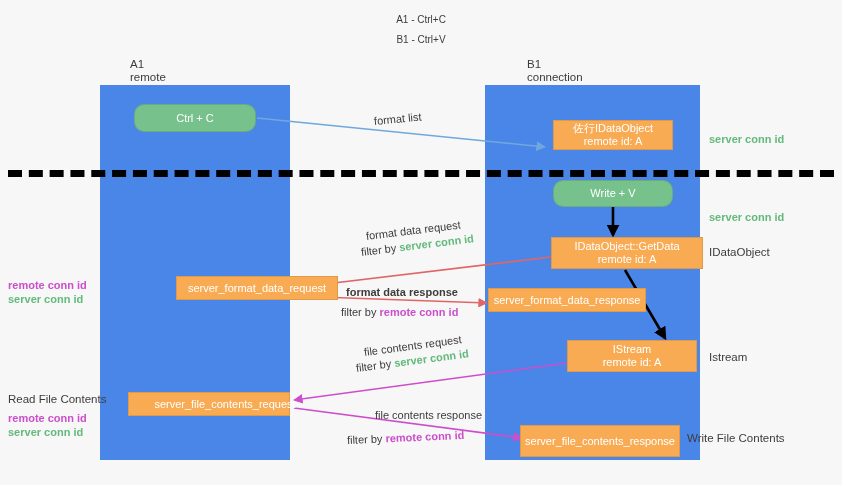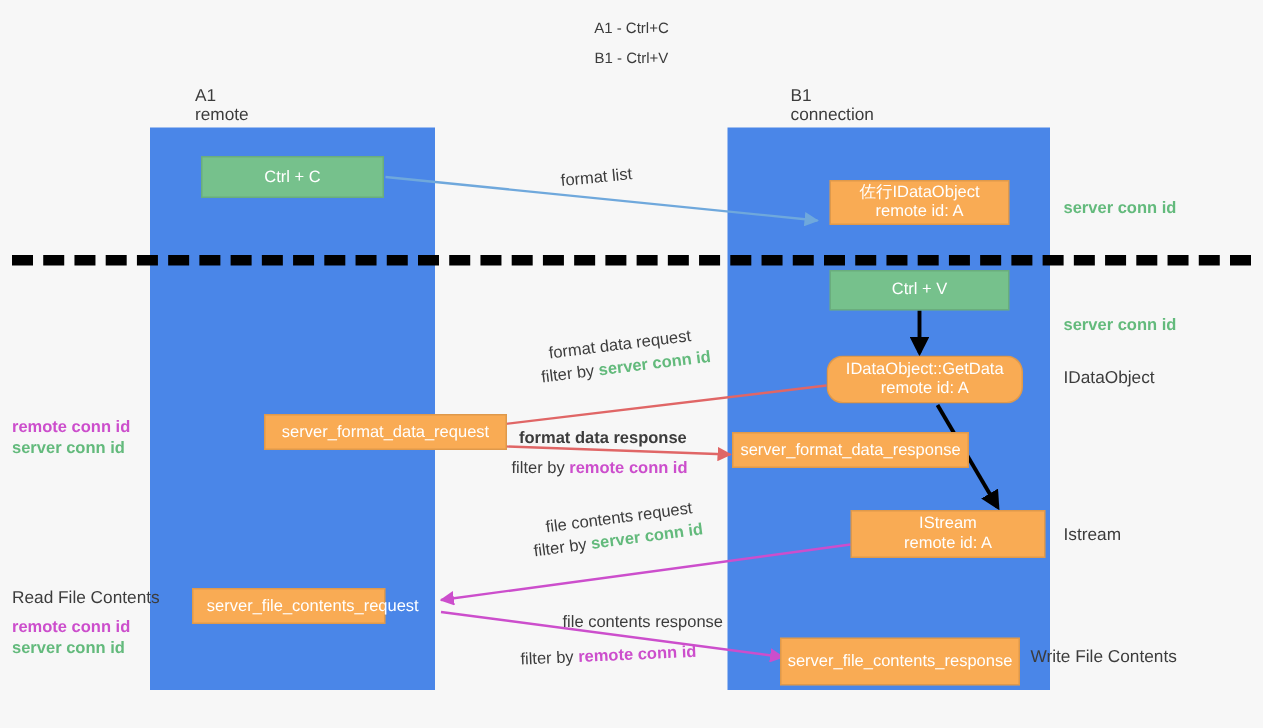--- a/index.html
+++ b/index.html
@@ -39,21 +39,21 @@
   
   .box{
     box-sizing:border-box;
     display:flex;flex-direction:column;
     align-items:center;justify-content:center;
     text-align:center;color:#ffffff;
     font-size:11px;line-height:13px;
     border:1px solid rgba(0,0,0,.10);
   }
   .box .l2{display:block;}
-  .green{background:#76c18c;}
+  .green{background:#76c18c;border-radius:10px;}
   .orange{background:#f9ab54;}
 
   
   .sidelabel{font-size:11.5px;color:#3c3c3c;line-height:14px;}
   .cid{font-size:11px;font-weight:bold;line-height:14px;}
   .cid-server{color:#63ba7c;}
   .cid-remote{color:#cc4ecc;}
   .stack{line-height:14px;}
 
   
@@ -123,42 +123,42 @@
   <div class="abs box green" style="left:134px;top:104px;width:122px;height:28px;">
     <span>Ctrl + C</span>
   </div>
 
   <div class="abs box orange" style="left:553px;top:120px;width:120px;height:30px;">
     <span>佐行IDataObject</span>
     <span class="l2">remote id: A</span>
   </div>
 
   <div class="abs box green" style="left:553px;top:180px;width:120px;height:27px;">
-    <span>Ctrl + V</span>
-  </div>
-
-  <div class="abs box orange" style="left:551px;top:237px;width:131px;height:32px;border-radius:11px;">
+    <span>Write + V</span>
+  </div>
+
+  <div class="abs box orange" style="left:551px;top:237px;width:152px;height:32px;">
     <span>IDataObject::GetData</span>
     <span class="l2">remote id: A</span>
   </div>
 
   <div class="abs box orange" style="left:567px;top:340px;width:130px;height:32px;">
     <span>IStream</span>
     <span class="l2">remote id: A</span>
   </div>
 
   <div class="abs box orange" style="left:128px;top:276px;width:162px;height:24px;margin-left:48px;">
     <span>server_format_data_request</span>
   </div>
 
   <div class="abs box orange" style="left:488px;top:288px;width:158px;height:24px;">
     <span>server_format_data_response</span>
   </div>
 
-  <div class="abs box orange" style="left:128px;top:392px;width:129px;height:24px;padding-left:32px;">
+  <div class="abs box orange" style="left:128px;top:392px;width:162px;height:24px;padding-left:32px;">
     <span>server_file_contents_request</span>
   </div>
 
   <div class="abs box orange" style="left:520px;top:425px;width:160px;height:32px;">
     <span>server_file_contents_response</span>
   </div>
 
   <div class="abs" id="divider"></div>
 
   <div class="abs cid cid-server" style="left:709px;top:132px;">server conn id</div>

